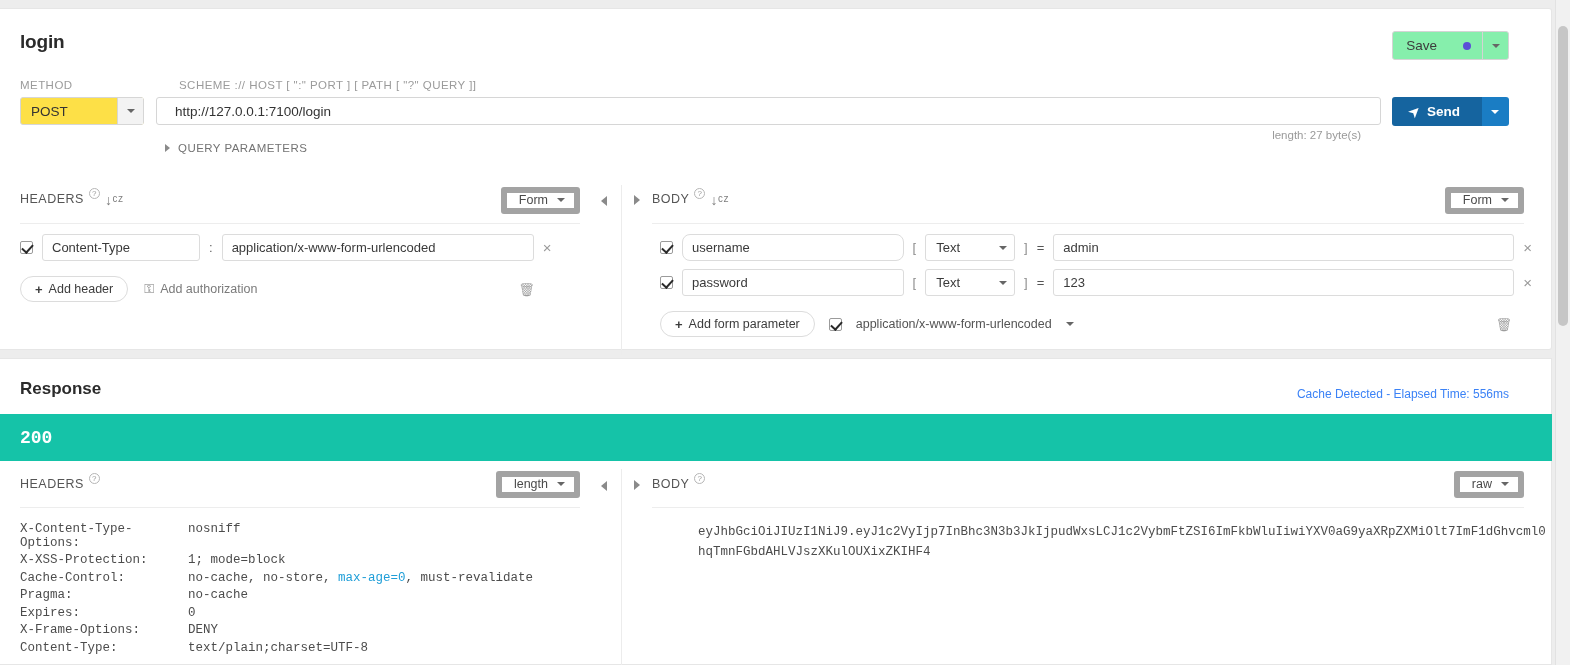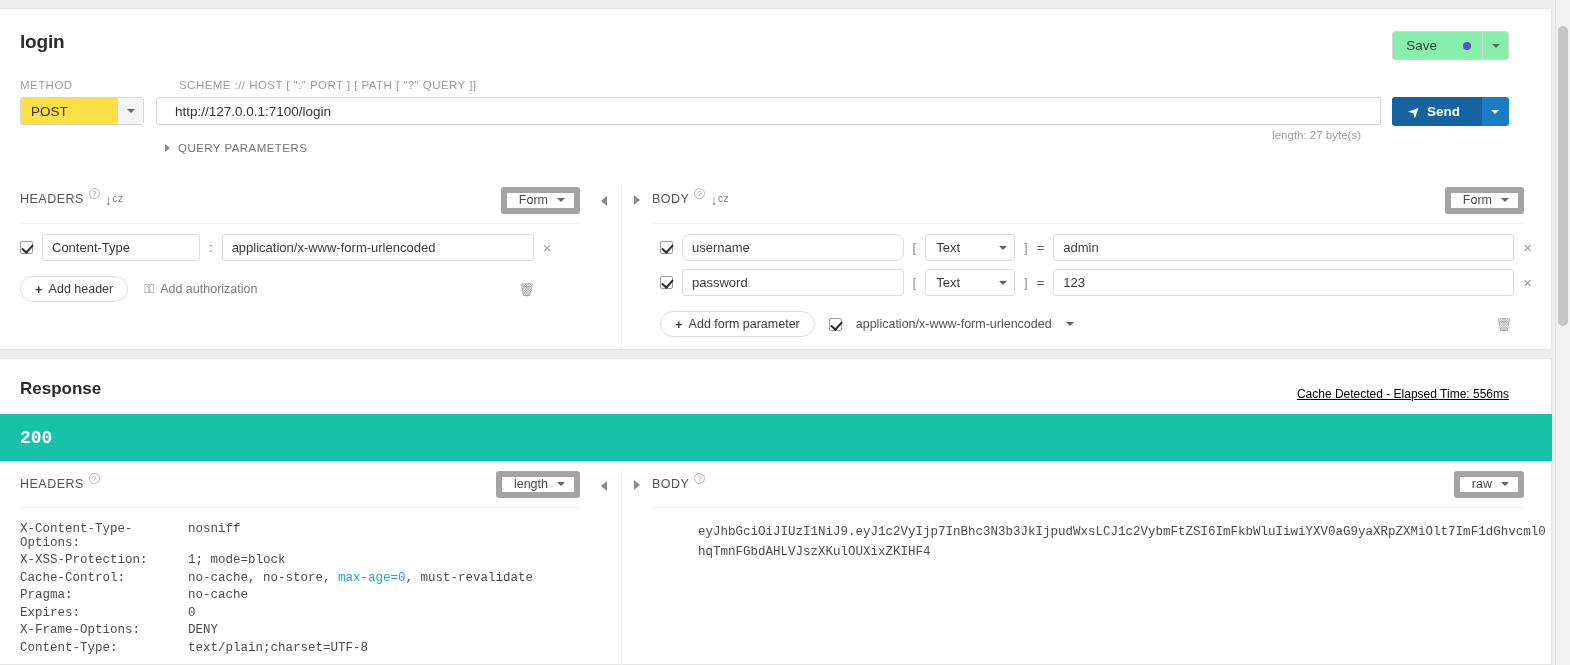--- a/index.html
+++ b/index.html
@@ -186,21 +186,21 @@
   
   .resp-card {
     position:absolute; left:0; top:358px; width:1552px; height:307px;
     background:#fff; border:1px solid #e6e6e6; border-left:none;
   }
   .resp-title {
     position:absolute; left:20px; top:20px;
     font-size:17px; font-weight:bold; color:#2b2b2b;
   }
   .resp-meta {
-    position:absolute; right:42px; top:28px; font-size:12px; color:#000000;text-decoration:underline;
+    position:absolute; right:42px; top:28px; font-size:12px; color:#3b82f6;
   }
   .status-bar {
     position:absolute; left:0; top:55px; width:1552px; height:47px;
     background:#15c3a8; display:flex; align-items:center;
   }
   .status-code {
     margin-left:20px; color:#fff; font-size:18px; font-weight:bold;
     font-family:"Liberation Mono", monospace;
   }
 

